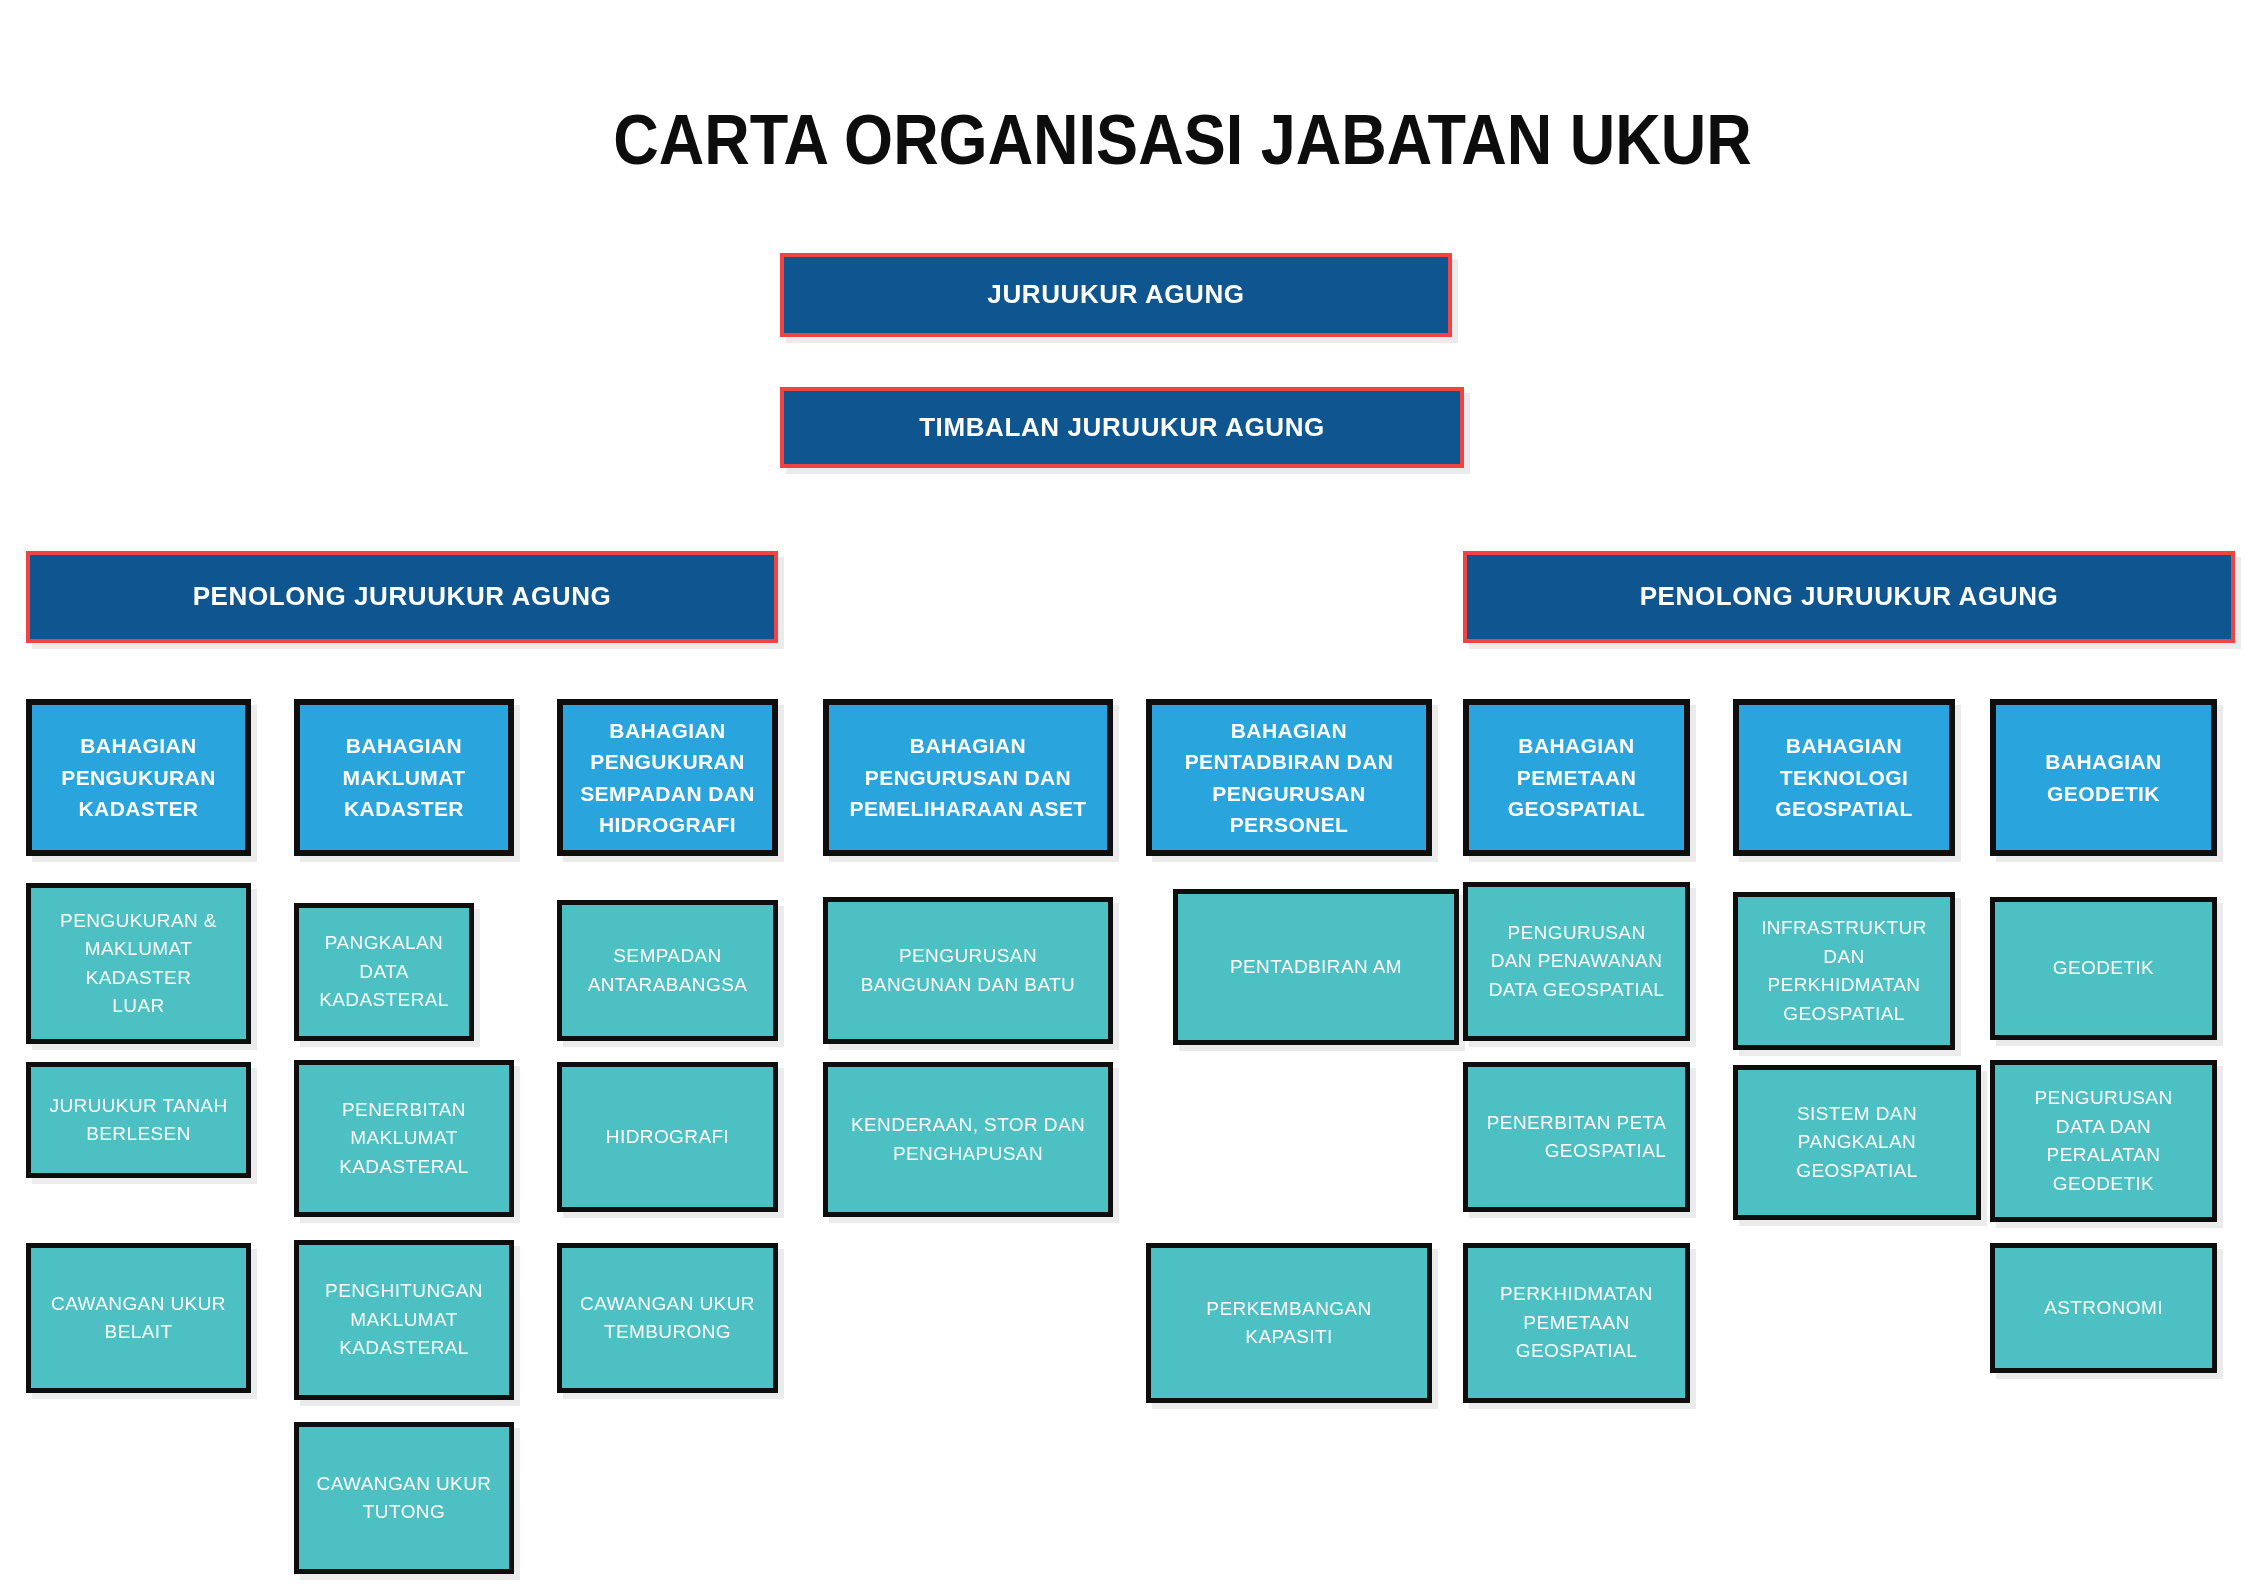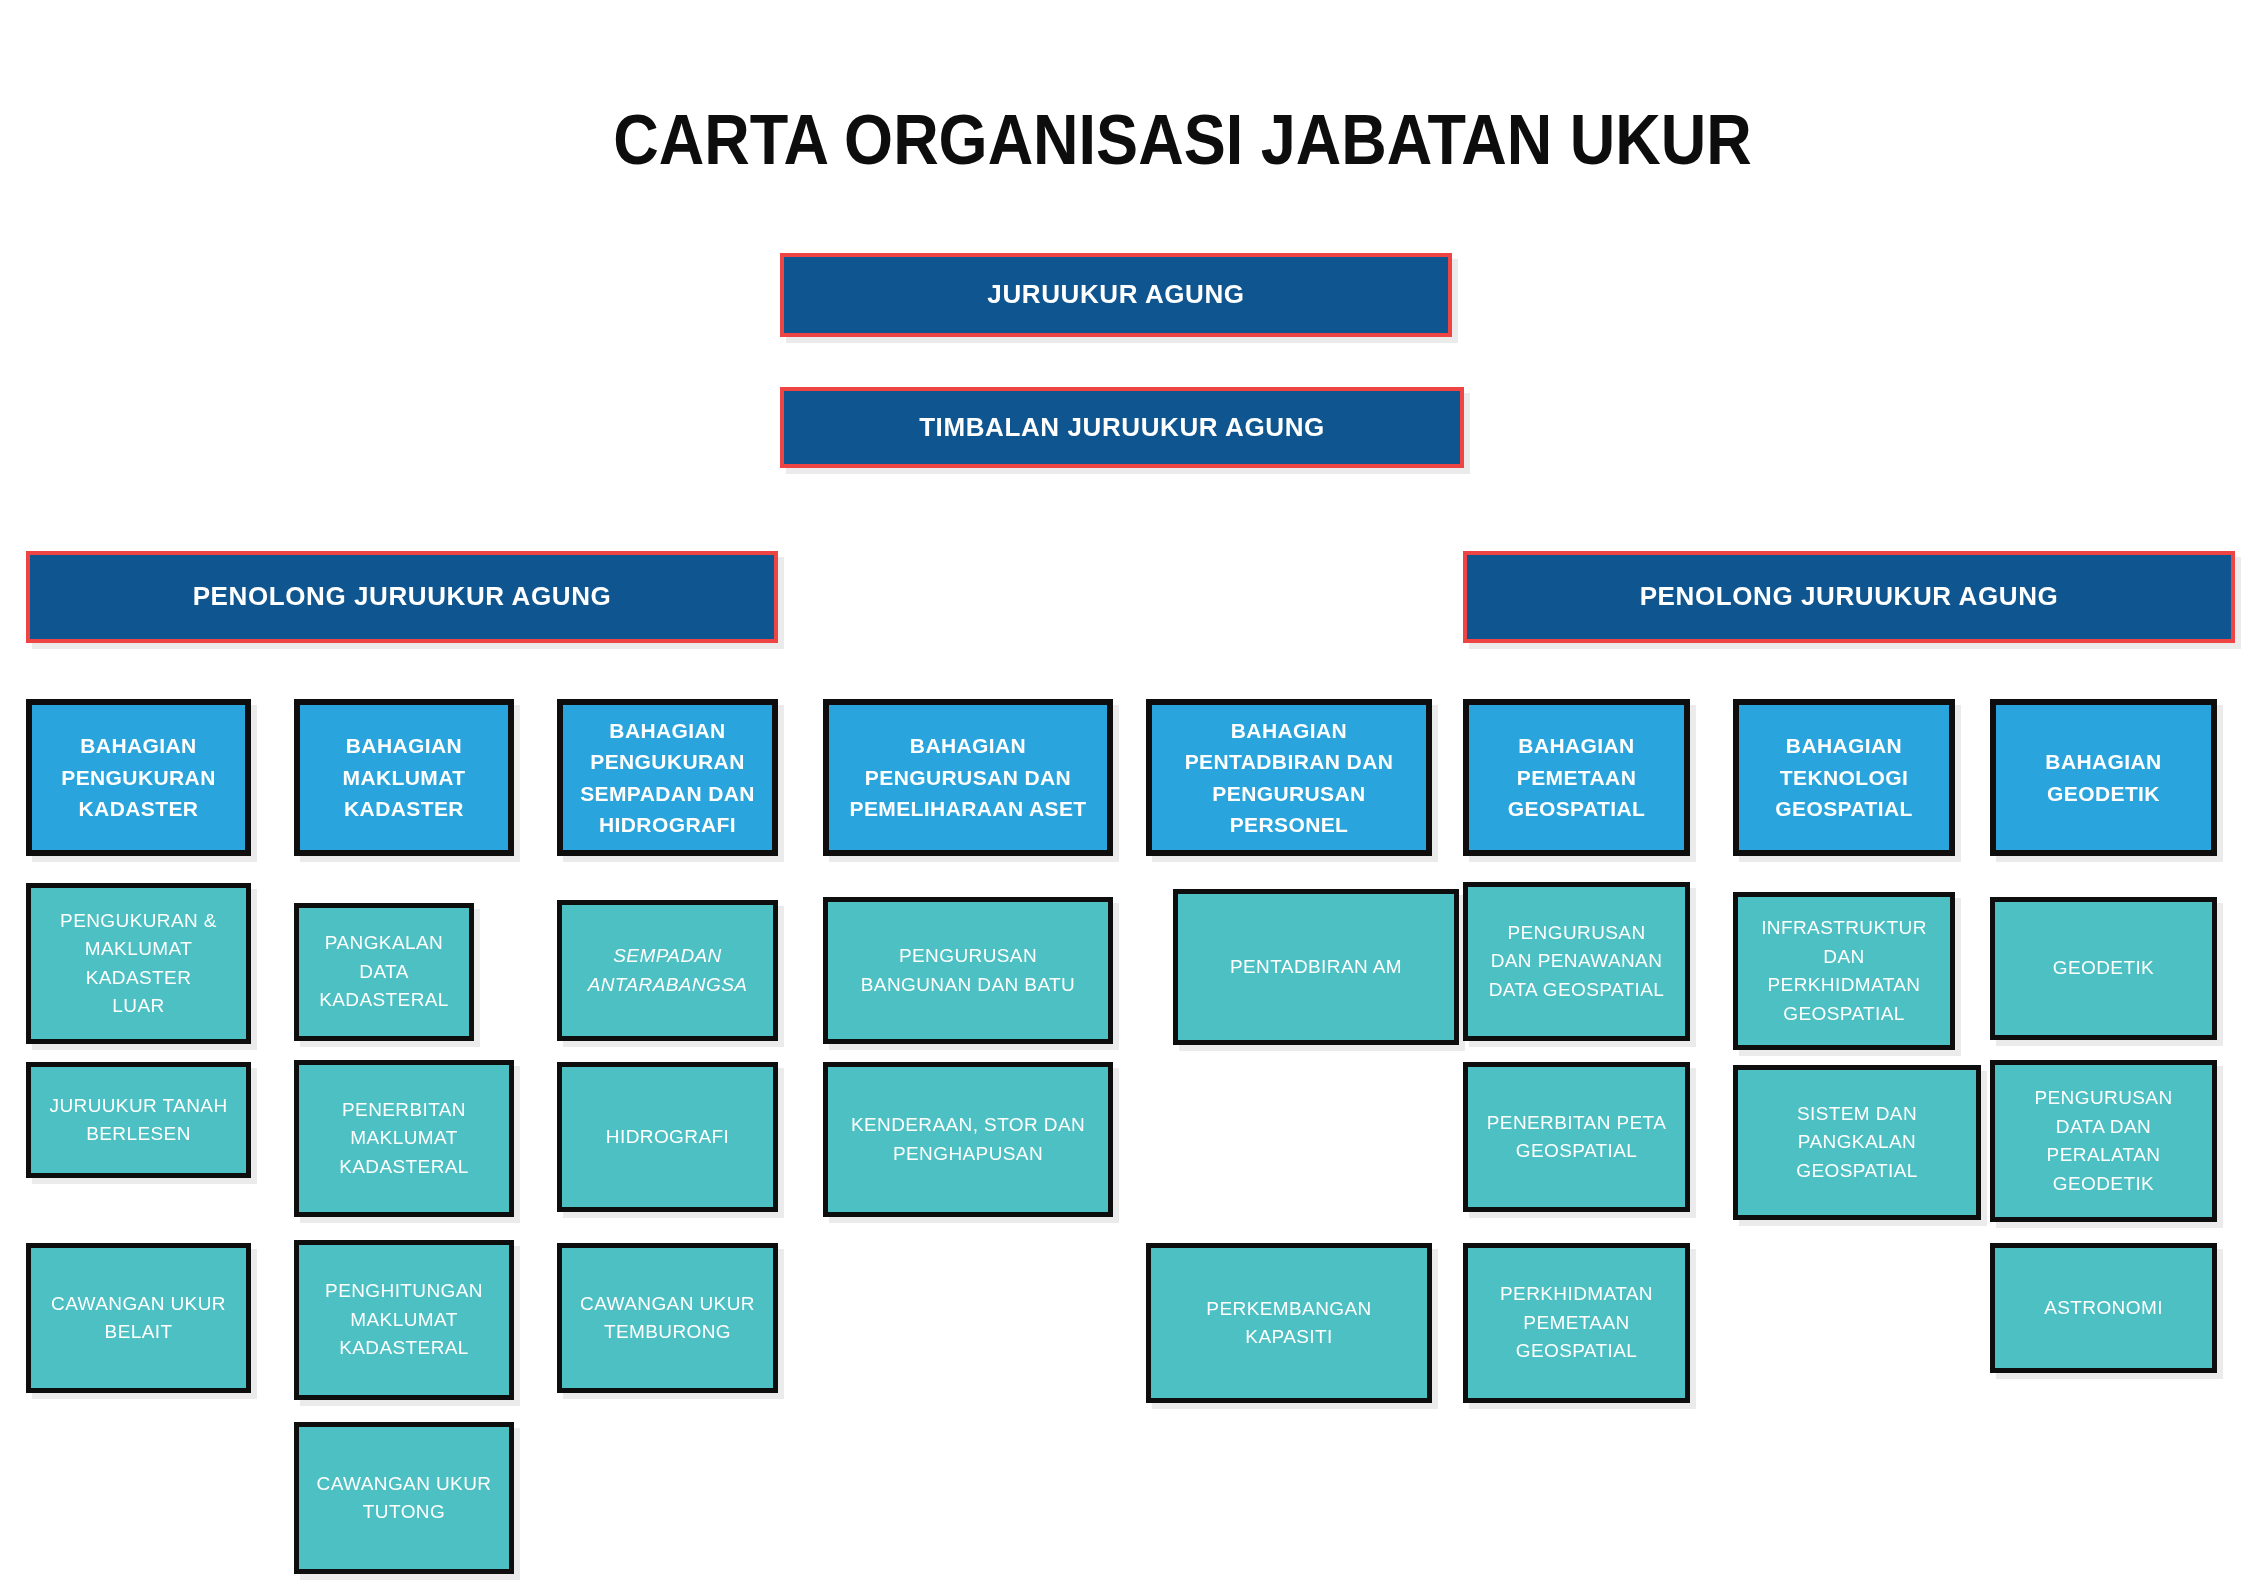--- a/index.html
+++ b/index.html
@@ -115,39 +115,39 @@
 KADASTERAL</div>
   <div class="box unit" style="left:294px; top:1060px; width:220px; height:157px;">PENERBITAN
 MAKLUMAT
 KADASTERAL</div>
   <div class="box unit" style="left:294px; top:1240px; width:220px; height:160px;">PENGHITUNGAN
 MAKLUMAT
 KADASTERAL</div>
   <div class="box unit" style="left:294px; top:1422px; width:220px; height:152px;">CAWANGAN UKUR
 TUTONG</div>
 
-  <div class="box unit" style="left:557px; top:900px; width:221px; height:141px;font-style:italic;">SEMPADAN
+  <div class="box unit" style="left:557px; top:900px; width:221px; height:141px;">SEMPADAN
 ANTARABANGSA</div>
   <div class="box unit" style="left:557px; top:1062px; width:221px; height:150px;">HIDROGRAFI</div>
   <div class="box unit" style="left:557px; top:1243px; width:221px; height:150px;">CAWANGAN UKUR
 TEMBURONG</div>
 
   <div class="box unit" style="left:823px; top:897px; width:290px; height:147px;">PENGURUSAN
 BANGUNAN DAN BATU</div>
   <div class="box unit" style="left:823px; top:1062px; width:290px; height:155px;">KENDERAAN, STOR DAN
 PENGHAPUSAN</div>
 
   <div class="box unit" style="left:1146px; top:889px; width:286px; height:156px;margin-left:27px;">PENTADBIRAN AM</div>
   <div class="box unit" style="left:1146px; top:1243px; width:286px; height:160px;">PERKEMBANGAN
 KAPASITI</div>
 
   <div class="box unit" style="left:1463px; top:882px; width:227px; height:159px;">PENGURUSAN
 DAN PENAWANAN
 DATA GEOSPATIAL</div>
-  <div class="box unit" style="left:1463px; top:1062px; width:227px; height:150px;">PENERBITAN PETA
+  <div class="box unit" style="left:1463px; top:1062px; width:227px; height:150px;text-align:right;">PENERBITAN PETA
 GEOSPATIAL</div>
   <div class="box unit" style="left:1463px; top:1243px; width:227px; height:160px;">PERKHIDMATAN
 PEMETAAN
 GEOSPATIAL</div>
 
   <div class="box unit" style="left:1733px; top:892px; width:222px; height:158px;">INFRASTRUKTUR
 DAN
 PERKHIDMATAN
 GEOSPATIAL</div>
   <div class="box unit" style="left:1733px; top:1065px; width:248px; height:155px;">SISTEM DAN

